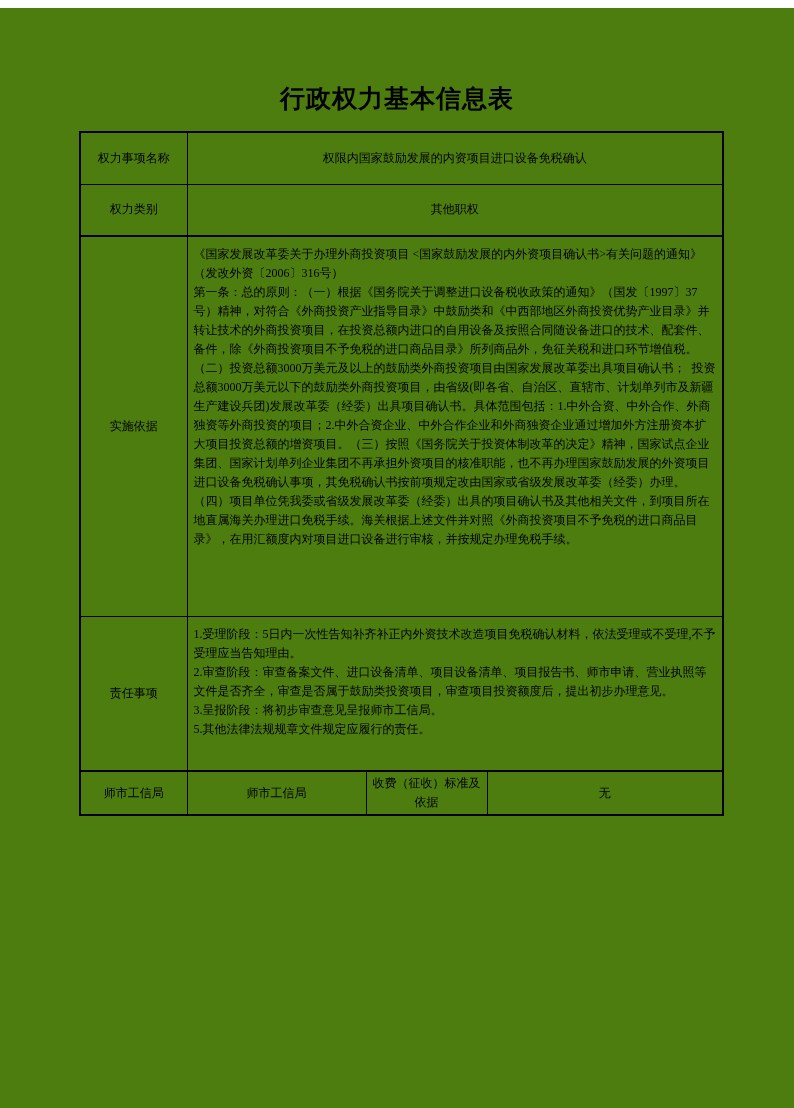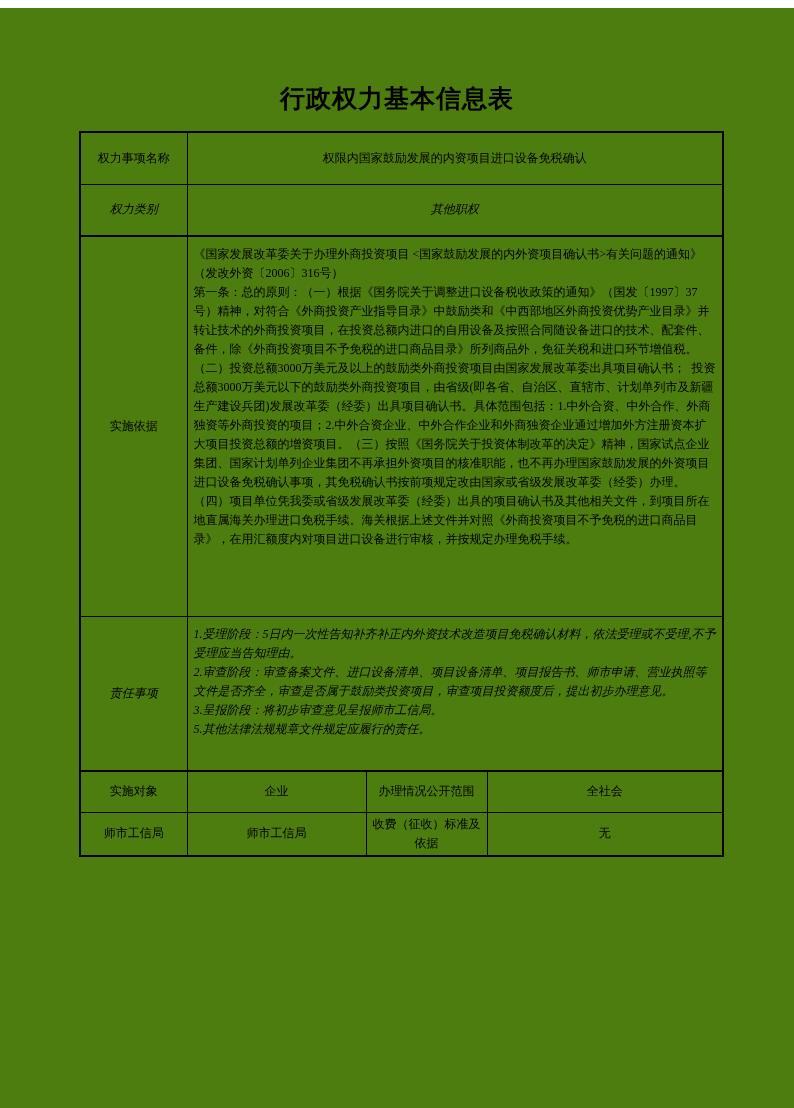--- a/index.html
+++ b/index.html
@@ -34,21 +34,21 @@
     width: 643px;
     margin: 17px 0 0 79px;
     border: 2px solid #000;
   }
   table.info-table td {
     border: 1px solid #000;
     font-size: 12px;
     line-height: 19px;
     overflow: hidden;
   }
-  tr.thick-bottom td { border-bottom-width: 2px; font-style: italic; }
+  tr.thick-bottom td { border-bottom-width: 2px; }
   td.cell-label {
     text-align: center;
     vertical-align: middle;
     padding: 2px 5px;
   }
   td.cell-center {
     text-align: center;
     vertical-align: middle;
     padding: 2px 0;
   }
@@ -96,26 +96,20 @@
 
       <tr style="height:155px" class="thick-bottom">
         <td class="cell-label">责任事项</td>
         <td class="cell-long" colspan="3">1.受理阶段：5日内一次性告知补齐补正内外资技术改造项目免税确认材料，依法受理或不受理,不予受理应当告知理由。
 2.审查阶段：审查备案文件、进口设备清单、项目设备清单、项目报告书、师市申请、营业执照等文件是否齐全，审查是否属于鼓励类投资项目，审查项目投资额度后，提出初步办理意见。
 3.呈报阶段：将初步审查意见呈报师市工信局。
 5.其他法律法规规章文件规定应履行的责任。</td>
       </tr>
 
 
-      <tr style="height:41px">
-        <td class="cell-label">实施对象</td>
-        <td class="cell-center">企业</td>
-        <td class="cell-label">办理情况公开范围</td>
-        <td class="cell-center">全社会</td>
-      </tr>
 
       <tr style="height:44px">
         <td class="cell-label">师市工信局</td>
         <td class="cell-center">师市工信局</td>
         <td class="cell-label">收费（征收）标准及依据</td>
         <td class="cell-center">无</td>
       </tr>
 
 
 

